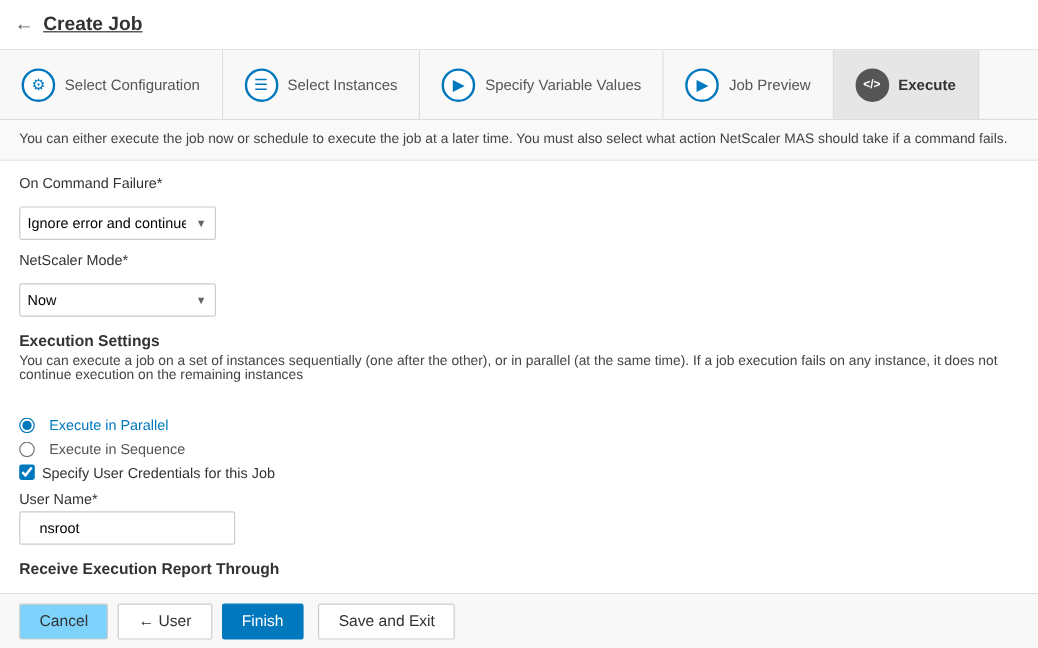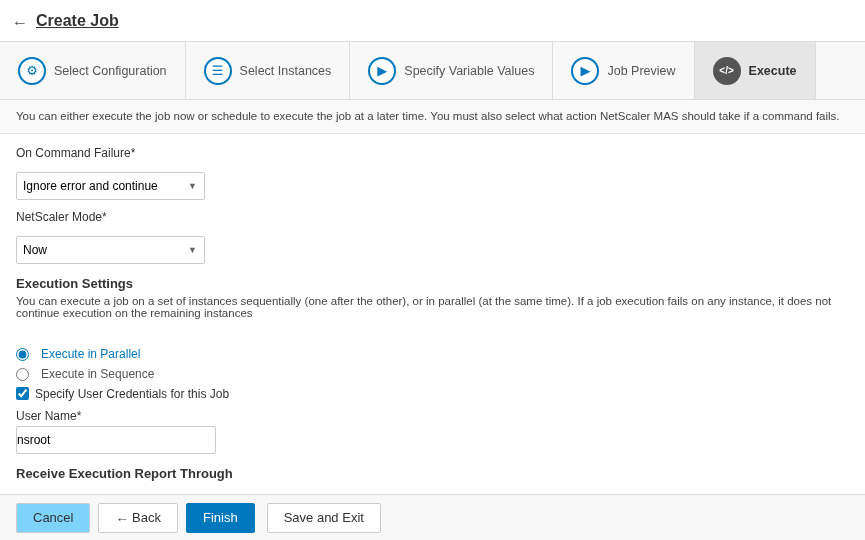--- a/index.html
+++ b/index.html
@@ -24,37 +24,37 @@
 
     
     .content { flex: 1; overflow-y: auto; background: #fff; }
 
     .info-bar { background: #f9f9f9; border-bottom: 1px solid #e5e5e5; padding: 8px 16px; font-size: 11.5px; color: #444; line-height: 1.5; }
 
     .form-section { padding: 12px 16px; }
 
     .form-group { margin-bottom: 10px; }
     .form-label { font-size: 12px; color: #333; margin-bottom: 3px; display: block; }
-    .select-wrapper { position: relative; width: 189px; margin-top: 12px; }
+    .select-wrapper { position: relative; width: 164px; margin-top: 12px; }
     .select-wrapper::after { content: '▼'; font-size: 9px; color: #666; position: absolute; right: 8px; top: 50%; transform: translateY(-50%); pointer-events: none; }
     .select-wrapper select { width: 100%; height: 28px; border: 1px solid #ccc; border-radius: 2px; padding: 0 24px 0 6px; font-size: 12px; appearance: none; -webkit-appearance: none; background: #fff; }
 
     .section-title { font-size: 13px; font-weight: bold; color: #333; margin: 12px 0 4px 0; }
     .section-desc { font-size: 11.5px; color: #444; margin-bottom: 28px; }
 
     .radio-group { margin-bottom: 6px; display: flex; align-items: center; gap: 12px; }
     .radio-group input[type="radio"] { accent-color: #0078be; }
     .radio-label { font-size: 12px; color: #0078be; }
     .radio-label.seq { color: #555; }
 
     .checkbox-group { display: flex; align-items: flex-start; gap: 6px; margin-bottom: 8px; }
     .checkbox-group input[type="checkbox"] { accent-color: #0078be; }
     .checkbox-label { font-size: 12px; color: #333; }
 
-    .input-field { height: 28px; border: 1px solid #ccc; border-radius: 2px; padding: 0 0; font-size: 12px; width: 200px; }
+    .input-field { height: 28px; border: 1px solid #ccc; border-radius: 2px; padding: 0 16px; font-size: 12px; width: 180px; }
     .input-field.focused { border-color: #0078be; box-shadow: 0 0 0 1px #0078be; }
 
     .password-row { display: flex; align-items: center; gap: 6px; }
     .info-icon { width: 18px; height: 18px; border-radius: 50%; border: 1px solid #0078be; color: #0078be; display: flex; align-items: center; justify-content: center; font-size: 11px; font-style: italic; font-weight: bold; cursor: pointer; flex-shrink: 0; }
 
     
     .footer { display: flex; align-items: center; padding: 10px 16px; border-top: 1px solid #ddd; background: #f8f8f8; gap: 8px; height: 46px; }
     .btn { height: 30px; padding: 0 16px; border-radius: 2px; font-size: 13px; cursor: pointer; border: 1px solid transparent; }
     .btn-default { background: #7dd3fc; border: 1px solid #ccc; color: #333; }
     .btn-back { background: #fff; border: 1px solid #ccc; color: #333; display: flex; align-items: center; gap: 4px; }
@@ -146,17 +146,17 @@
       </div>
 
 
       <div class="section-title">Receive Execution Report Through</div>
 
     </div>
   </div>
 
   <div class="footer">
     <button class="btn btn-default">Cancel</button>
-    <button class="btn btn-back">← Back</button>
+    <button class="btn btn-back">← User</button>
     <button class="btn btn-primary">Finish</button>
     <button class="btn btn-save">Save and Exit</button>
   </div>
 </div>
 
 </body></html>

